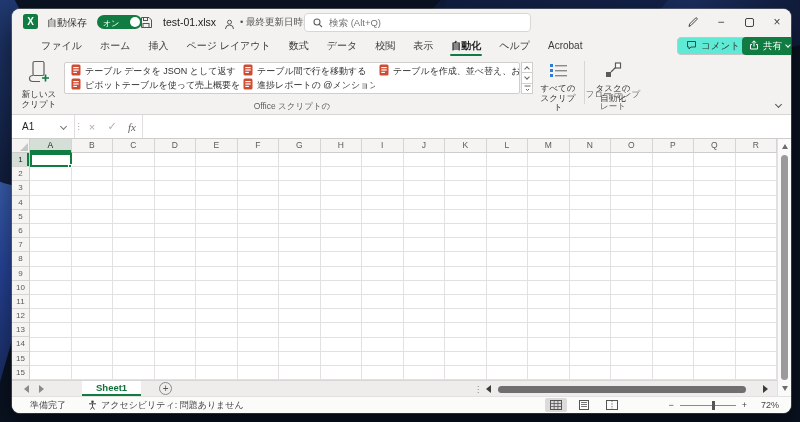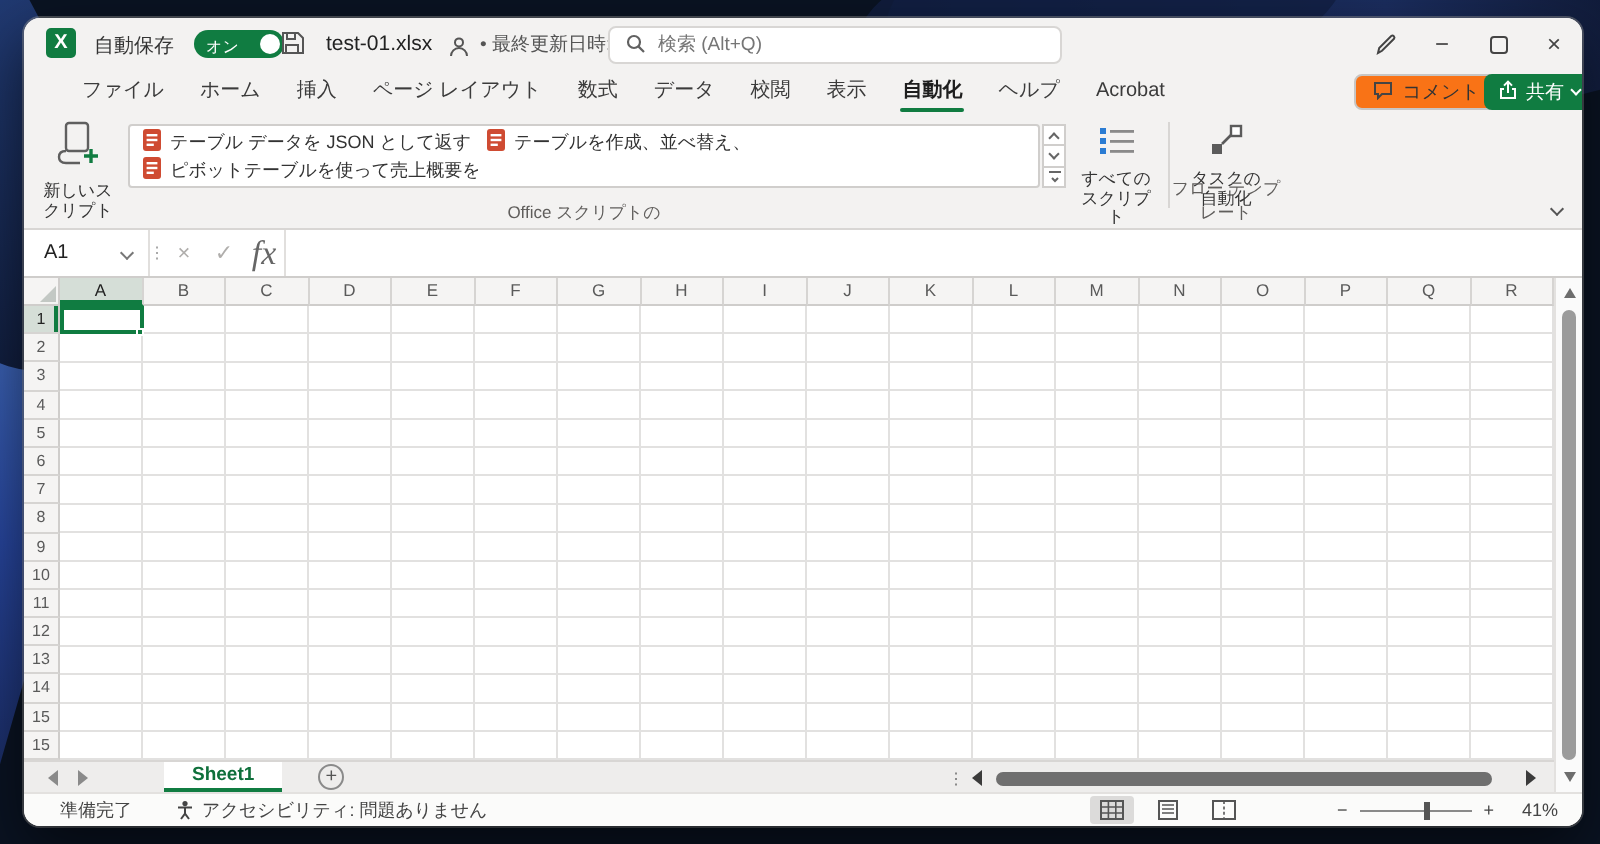--- a/index.html
+++ b/index.html
@@ -36,21 +36,21 @@
   .searchbox input { border:none; outline:none; font-size:9.5px; color:#616161; width:180px; background:transparent;
                      font-family:"Liberation Sans","DejaVu Sans",sans-serif; }
   .winctl { position:absolute; top:0; height:26px; width:28px; display:flex; align-items:center; justify-content:center;
             color:#444; font-size:12px; }
   
   .tabrow { position:absolute; left:12px; top:26px; width:100%; height:22px; background:#f3f2f1; }
   .rtabs { position:absolute; left:8px; top:0; height:22px; display:flex; }
   .rtab { padding:0 9px; font-size:10px; color:#3b3b3b; line-height:21px; white-space:nowrap; position:relative; }
   .rtab.active { font-weight:bold; color:#1e1e1e; }
   .rtab.active::after { content:""; position:absolute; left:8px; right:8px; bottom:1px; height:2.5px; background:#107c41; border-radius:2px; }
-  .commentbtn { position:absolute; right:54px; top:2px; height:18px; background:#f97316; border:1px solid #c8c6c4; border-radius:4px;
+  .commentbtn { position:absolute; right:54px; top:2px; height:18px; background:#5eead4; border:1px solid #c8c6c4; border-radius:4px;
                 display:flex; align-items:center; gap:4px; padding:0 8px; font-size:9.5px; color:#333; }
   .sharebtn { position:absolute; right:6px; top:2px; height:18px; background:#107c41; border-radius:4px;
               display:flex; align-items:center; gap:4px; padding:0 7px; font-size:9.5px; color:#fff; }
   .sharebtn .chev { border-color:#fff; width:4px; height:4px; margin-top:-2px; }
   
   .ribbon { position:absolute; left:0; top:48px; width:100%; height:58px; background:#f3f2f1; border-bottom:1px solid #d8d6d4; }
   .bigbtn { position:absolute; top:2px; height:50px; display:flex; flex-direction:column; align-items:center; border-radius:3px; }
   .bigbtn .lbl { font-size:8.5px; line-height:9.5px; color:#333; text-align:center; margin-top:2px; }
   .gallery { position:absolute; left:52px; top:5px; width:456px; height:32px; background:#fff; border:1px solid #d0cecc;
              border-radius:2px; display:grid; grid-auto-flow:column; grid-template-rows:1fr 1fr;
@@ -65,21 +65,21 @@
   .grp-sep { position:absolute; top:4px; bottom:10px; width:1px; background:#d8d6d4; }
   .collapse-chev { position:absolute; right:10px; bottom:7px; }
   
   .fbar { position:absolute; left:0; top:106px; width:100%; height:24px; background:#fff; border-bottom:1px solid #cfcdcb;
           display:flex; align-items:stretch; }
   .namebox { width:62px; display:flex; align-items:center; padding-left:10px; font-size:10px; color:#222; position:relative; }
   .namebox .chev { position:absolute; right:8px; top:9px; border-color:#777; }
   .fgrip { width:8px; display:flex; align-items:center; justify-content:center; color:#9a9a9a; font-size:8px;
            border-left:1px solid #e1dfdd; }
   .fico { width:20px; display:flex; align-items:center; justify-content:center; color:#b0aeac; font-size:11px; }
-  .fx { font-style:italic; font-family:"Liberation Serif","DejaVu Serif",serif; color:#666; font-size:17px; }
+  .fx { font-style:italic; font-family:"Liberation Serif","DejaVu Serif",serif; color:#666; font-size:11px; }
   .finput { flex:1; border-left:1px solid #e1dfdd; }
   
   .colheads { position:absolute; left:0; top:130px; width:765px; height:14px; display:flex; background:#f5f4f3; }
   .corner { width:18px; height:14px; border-right:1px solid #cfcdcb; border-bottom:1px solid #cfcdcb; position:relative; background:#f5f4f3; }
   .corner::after { content:""; position:absolute; right:1px; bottom:1px; border-left:8px solid transparent; border-bottom:8px solid #c3c8c4; }
   .colh { width:41.5px; font-size:8.5px; color:#5a5a5a; text-align:center; line-height:13px;
           border-right:1px solid #d6d4d2; border-bottom:1px solid #cfcdcb; background:#f5f4f3; }
   .colh.sel { background:#d5ded7; color:#222; box-shadow:inset 0 -2px 0 #107c41; border-bottom-color:#107c41; }
   .rowheads { position:absolute; left:0; top:144px; width:18px; height:228px; background:#f5f4f3; }
   .rowh { height:14.2px; font-size:8px; color:#5a5a5a; text-align:center; line-height:14px;
@@ -241,20 +241,38 @@
             <span>テーブル データを JSON として返す</span>
           </div>
           <div class="gal-item">
             <span><svg width="10" height="12" viewBox="0 0 10 12">
                 <rect x="0.5" y="0.5" width="9" height="11" rx="1.5" fill="#cf4b32"></rect>
                 <rect x="2.3" y="3" width="5.4" height="1.2" fill="#fff"></rect>
                 <rect x="2.3" y="5.4" width="5.4" height="1.2" fill="#fff"></rect>
                 <rect x="2.3" y="7.8" width="3.6" height="1.2" fill="#fff"></rect>
               </svg></span>
             <span>ピボットテーブルを使って売上概要を生成する</span>
+          </div>
+          <div class="gal-item">
+            <span><svg width="10" height="12" viewBox="0 0 10 12">
+                <rect x="0.5" y="0.5" width="9" height="11" rx="1.5" fill="#cf4b32"></rect>
+                <rect x="2.3" y="3" width="5.4" height="1.2" fill="#fff"></rect>
+                <rect x="2.3" y="5.4" width="5.4" height="1.2" fill="#fff"></rect>
+                <rect x="2.3" y="7.8" width="3.6" height="1.2" fill="#fff"></rect>
+              </svg></span>
+            <span>テーブル間で行を移動する</span>
+          </div>
+          <div class="gal-item">
+            <span><svg width="10" height="12" viewBox="0 0 10 12">
+                <rect x="0.5" y="0.5" width="9" height="11" rx="1.5" fill="#cf4b32"></rect>
+                <rect x="2.3" y="3" width="5.4" height="1.2" fill="#fff"></rect>
+                <rect x="2.3" y="5.4" width="5.4" height="1.2" fill="#fff"></rect>
+                <rect x="2.3" y="7.8" width="3.6" height="1.2" fill="#fff"></rect>
+              </svg></span>
+            <span>進捗レポートの @メンション</span>
           </div>
           <div class="gal-item">
             <span><svg width="10" height="12" viewBox="0 0 10 12">
                 <rect x="0.5" y="0.5" width="9" height="11" rx="1.5" fill="#cf4b32"></rect>
                 <rect x="2.3" y="3" width="5.4" height="1.2" fill="#fff"></rect>
                 <rect x="2.3" y="5.4" width="5.4" height="1.2" fill="#fff"></rect>
                 <rect x="2.3" y="7.8" width="3.6" height="1.2" fill="#fff"></rect>
               </svg></span>
             <span>テーブルを作成、並べ替え、および書式設定</span>
           </div>
@@ -422,17 +440,17 @@
             </svg>
         </div>
       </div>
       <div class="zoomctl">
         <span>−</span>
         <span class="ztrack">
             <span class="zthumb"></span>
           </span>
         <span>+</span>
       </div>
-      <span class="zoomlvl">41%</span>
+      <span class="zoomlvl">72%</span>
     </div>
 
   </div>
 </div>
 
 </body></html>

